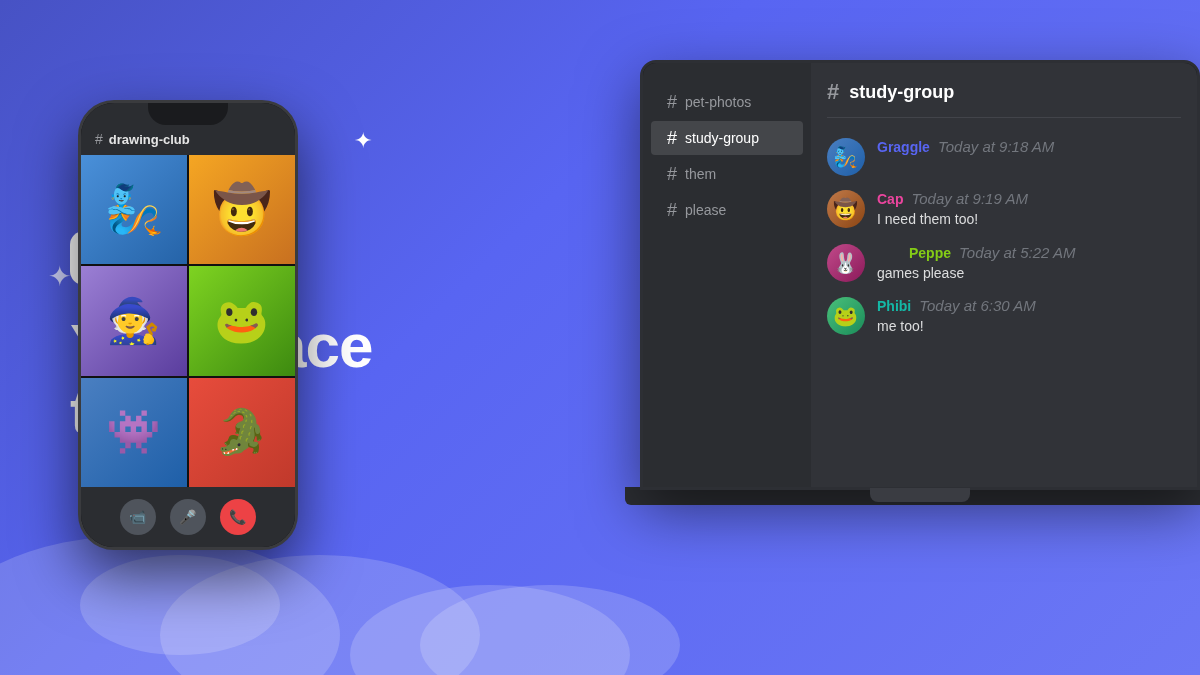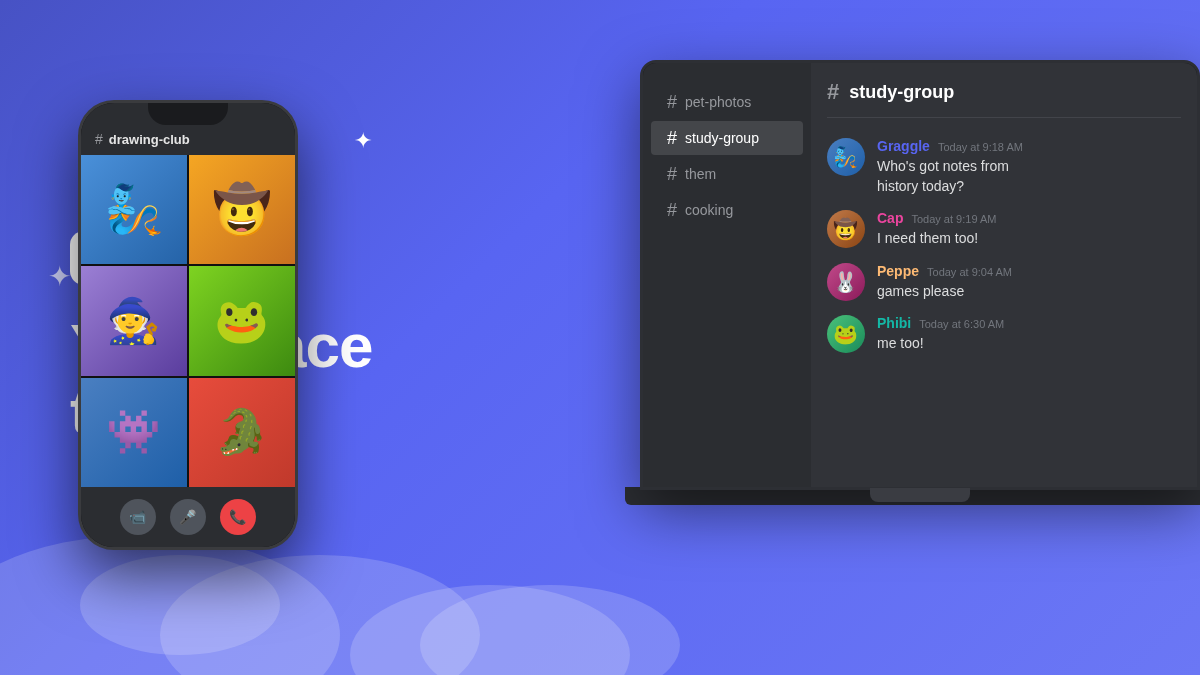--- a/index.html
+++ b/index.html
@@ -220,22 +220,23 @@
       gap: 8px;
       margin-bottom: 3px;
     }
 
     .message-author {
       font-size: 14px;
       font-weight: 600;
     }
 
     .message-time {
-      font-size: 11px;
+      font-size: 15px;
       color: #72767d;
+      font-style: italic;
     }
 
     .message-text {
       color: #dcddde;
       font-size: 14px;
       line-height: 1.4;
     }
 
     
     .avatar-graggle { background: linear-gradient(135deg, #4a7fc1, #1e5fa8); }
@@ -352,21 +353,21 @@
       top: 128px;
       left: 354px;
       z-index: 20;
       color: white;
       font-size: 22px;
     }
 
     
     .author-graggle { color: #5865f2; }
     .author-cap { color: #eb459e; }
-    .author-peppe { color: #fdba74; }
+    .author-peppe { color: #84cc16; margin-left: 32px; }
     .author-phibi { color: #14b8a6; }
 
     
     .avatar-inner {
       width: 100%;
       height: 100%;
       display: flex;
       align-items: center;
       justify-content: center;
       font-size: 20px;
@@ -451,42 +452,41 @@
       <div class="channel-item active">
         <span class="channel-hash">#</span>
         <span class="channel-name">study-group</span>
       </div>
       <div class="channel-item">
         <span class="channel-hash">#</span>
         <span class="channel-name">them</span>
       </div>
       <div class="channel-item">
         <span class="channel-hash">#</span>
-        <span class="channel-name">cooking</span>
+        <span class="channel-name">please</span>
       </div>
     </div>
 
     <div class="chat-area">
       <div class="chat-header">
         <span class="chat-header-hash">#</span>
         <span class="chat-header-title">study-group</span>
       </div>
 
       <div class="message-list">
 
         <div class="message">
           <div class="avatar avatar-graggle">
             <div class="avatar-inner">🧞</div>
           </div>
           <div class="message-content">
             <div class="message-meta">
               <span class="message-author author-graggle">Graggle</span>
               <span class="message-time">Today at 9:18 AM</span>
             </div>
-            <div class="message-text">Who's got notes from<br>history today?</div>
           </div>
         </div>
 
         <div class="message">
           <div class="avatar avatar-cap">
             <div class="avatar-inner">🤠</div>
           </div>
           <div class="message-content">
             <div class="message-meta">
               <span class="message-author author-cap">Cap</span>
@@ -496,21 +496,21 @@
           </div>
         </div>
 
         <div class="message">
           <div class="avatar avatar-peppe">
             <div class="avatar-inner">🐰</div>
           </div>
           <div class="message-content">
             <div class="message-meta">
               <span class="message-author author-peppe">Peppe</span>
-              <span class="message-time">Today at 9:04 AM</span>
+              <span class="message-time">Today at 5:22 AM</span>
             </div>
             <div class="message-text">games please</div>
           </div>
         </div>
 
         <div class="message">
           <div class="avatar avatar-phibi">
             <div class="avatar-inner">🐸</div>
           </div>
           <div class="message-content">

